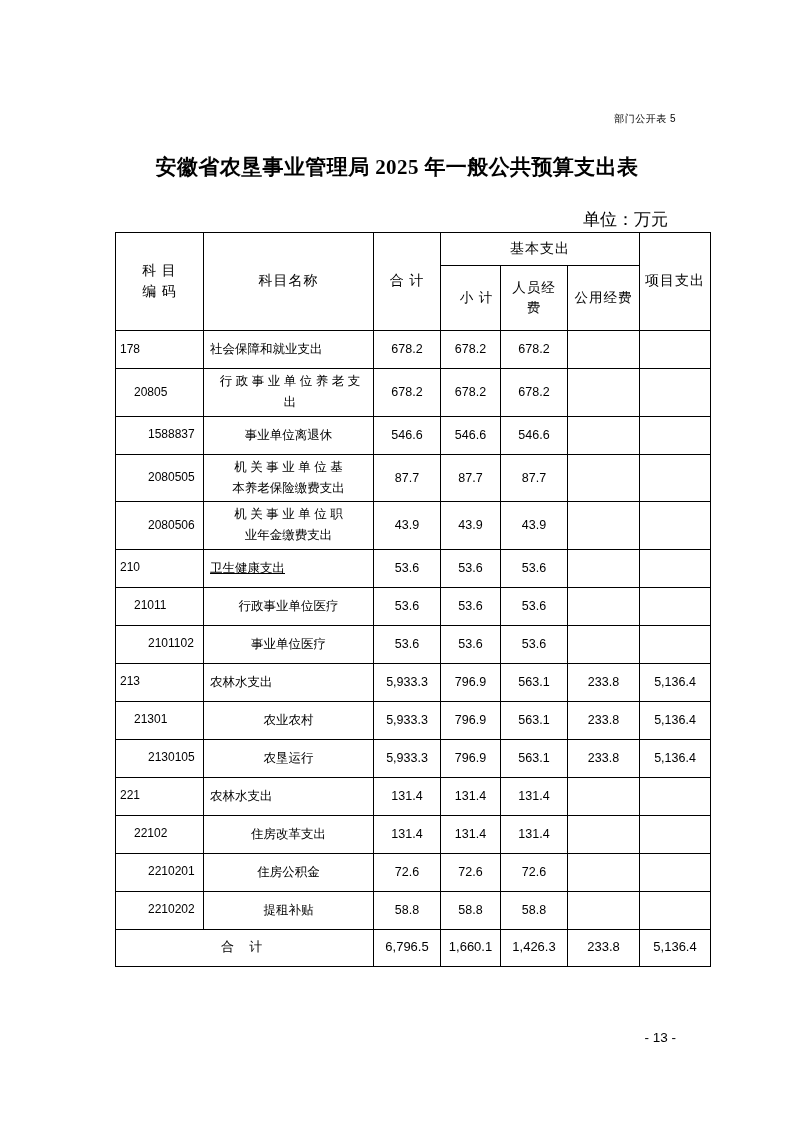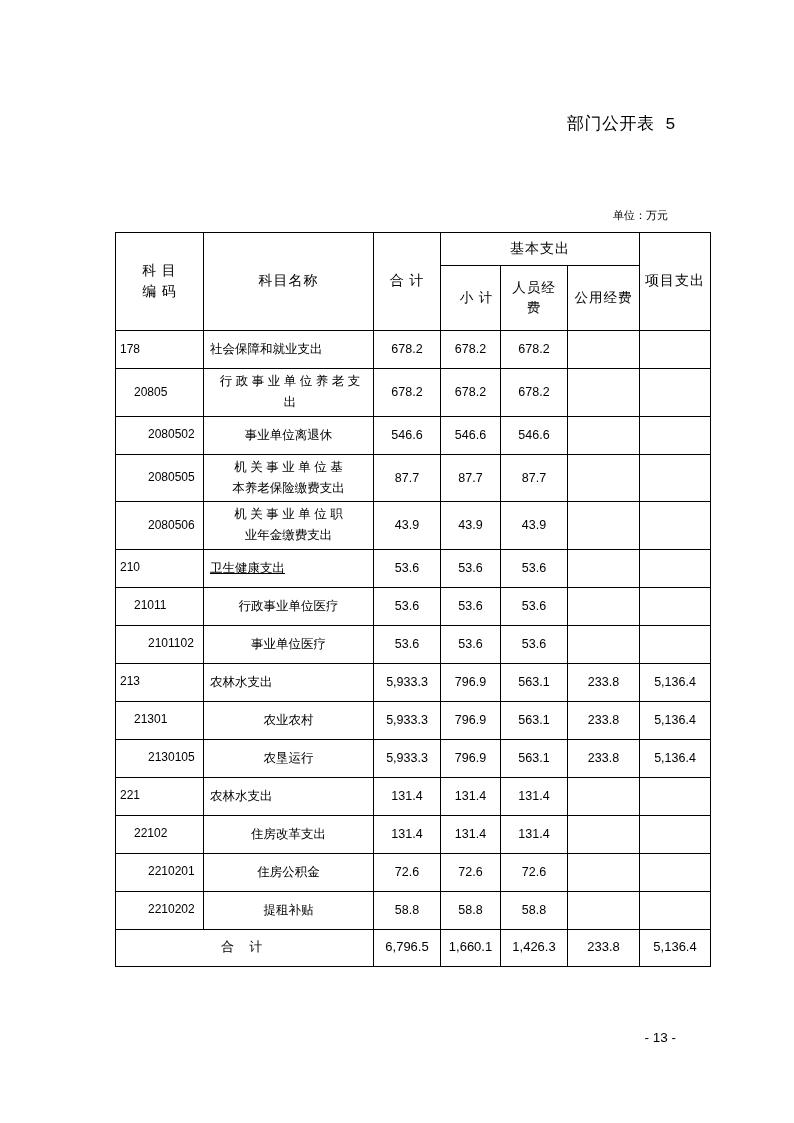--- a/index.html
+++ b/index.html
@@ -19,41 +19,41 @@
     position: relative;
     width: 794px;
     height: 1123px;
     box-sizing: border-box;
     padding: 0 70px;
   }
   .header-note {
     position: absolute;
     top: 112px;
     right: 118px;
-    font-size: 17px;
-    font-family: Liberation Mono, monospace;
+    font-size: 10px;
+    font-family: Liberation Sans, sans-serif;
     letter-spacing: 0.5px;
     white-space: nowrap;
   }
   .doc-title {
     position: absolute;
     top: 153px;
     left: 0;
     width: 794px;
     text-align: center;
     font-size: 21px;
     font-weight: bold;
     letter-spacing: 0.4px;
     font-family: "Liberation Serif", "DejaVu Serif", serif;
   }
   .unit-note {
     position: absolute;
     top: 208px;
     right: 126px;
-    font-size: 11px;
+    font-size: 17px;
     font-family: "Liberation Sans", "DejaVu Sans", sans-serif;
     white-space: nowrap;
   }
   table.budget {
     position: absolute;
     top: 232px;
     left: 115px;
     width: 565px;
     border-collapse: collapse;
     table-layout: fixed;
@@ -120,20 +120,21 @@
     line-height: 1.9;
   }
 </style>
 </head>
 <body>
 
 <div class="page">
 
   <div class="header-note">部门公开表 5</div>
 
+  <div class="doc-title">安徽省农垦事业管理局 2025 年一般公共预算支出表</div>
 
   <div class="unit-note">单位：万元</div>
 
   <table class="budget">
     <colgroup>
       <col style="width:88px">
       <col style="width:170px">
       <col style="width:67px">
       <col style="width:60px">
       <col style="width:67px">
@@ -174,21 +175,21 @@
           <td class="code-cell" style="padding-left: 18px;">20805</td>
           <td class="name-cell" style="text-align: center; padding-left: 6px; white-space: pre-line; line-height: 1.7;">行 政 事 业 单 位 养 老 支
 出</td>
           <td class="num-cell">678.2</td>
           <td class="num-cell">678.2</td>
           <td class="num-cell">678.2</td>
           <td class="num-cell"></td>
           <td class="num-cell"></td>
         </tr>
         <tr style="height: 38px;">
-          <td class="code-cell" style="padding-left: 32px;">2080502</td>
+          <td class="code-cell" style="padding-left: 32px;">1588837</td>
           <td class="name-cell">事业单位离退休</td>
           <td class="num-cell">546.6</td>
           <td class="num-cell">546.6</td>
           <td class="num-cell">546.6</td>
           <td class="num-cell"></td>
           <td class="num-cell"></td>
         </tr>
         <tr style="height: 44px;">
           <td class="code-cell" style="padding-left: 32px;">2080505</td>
           <td class="name-cell" style="white-space: pre-line; line-height: 1.7; ">机 关 事 业 单 位 基

